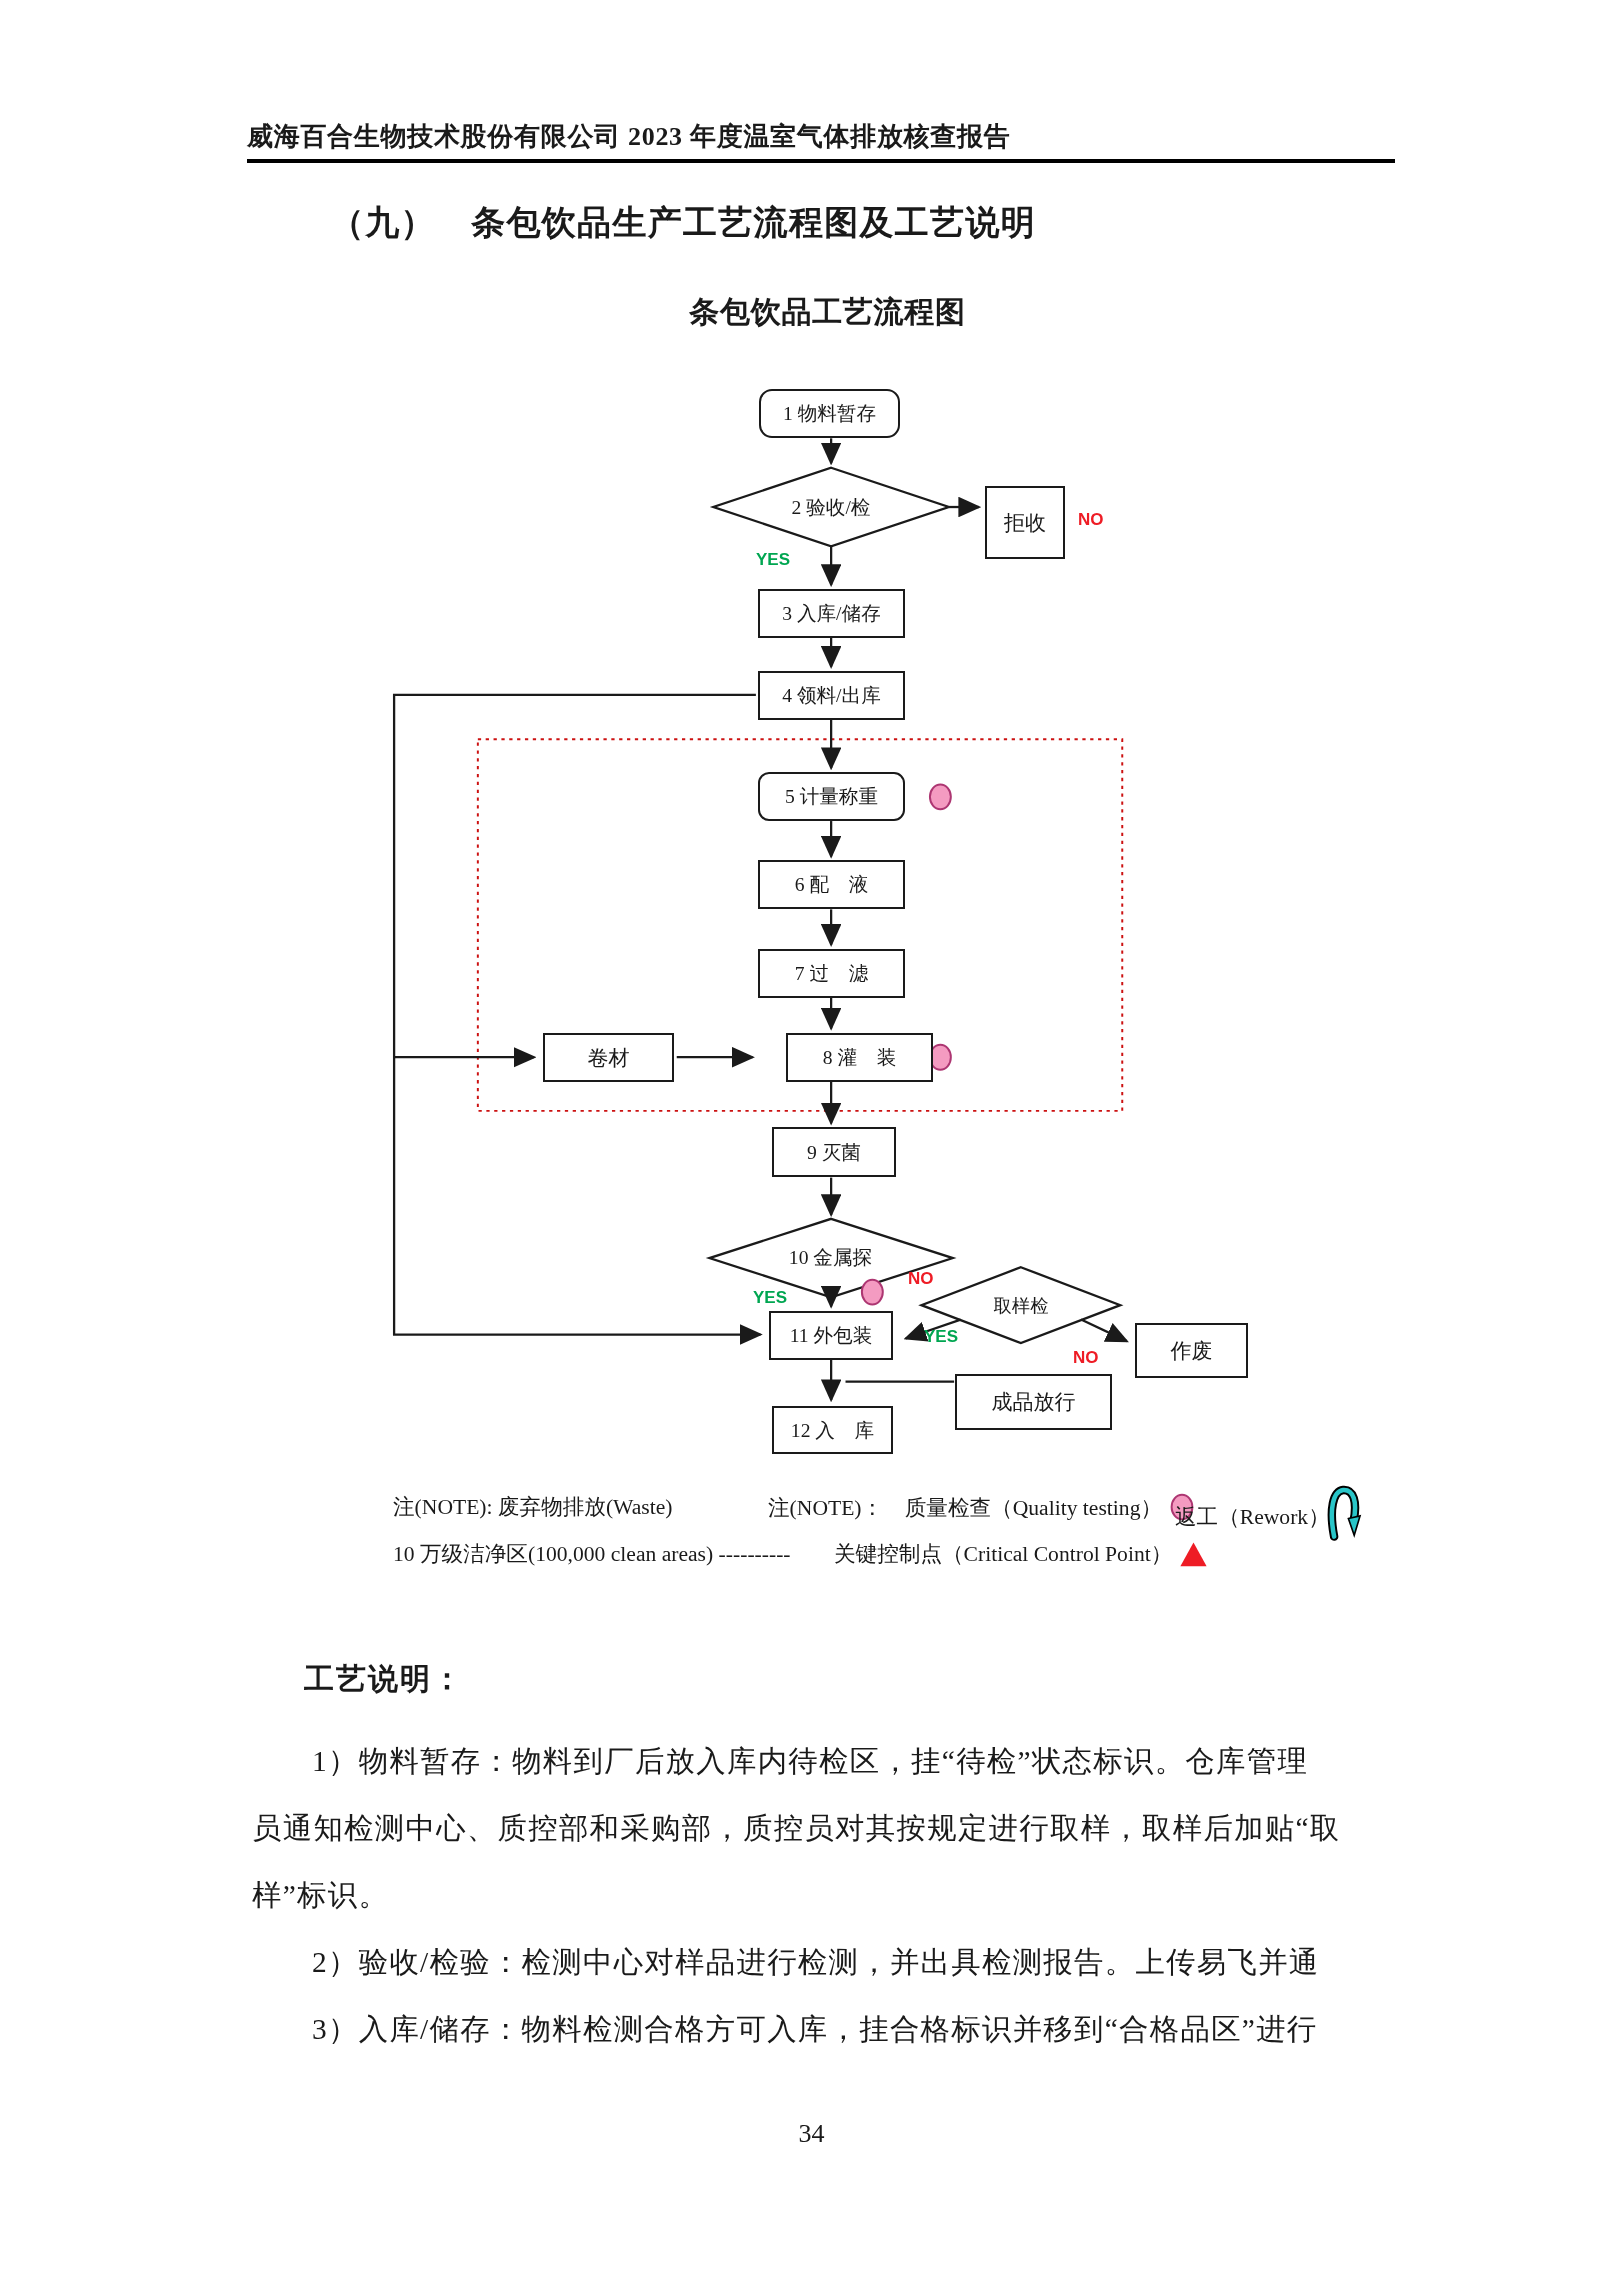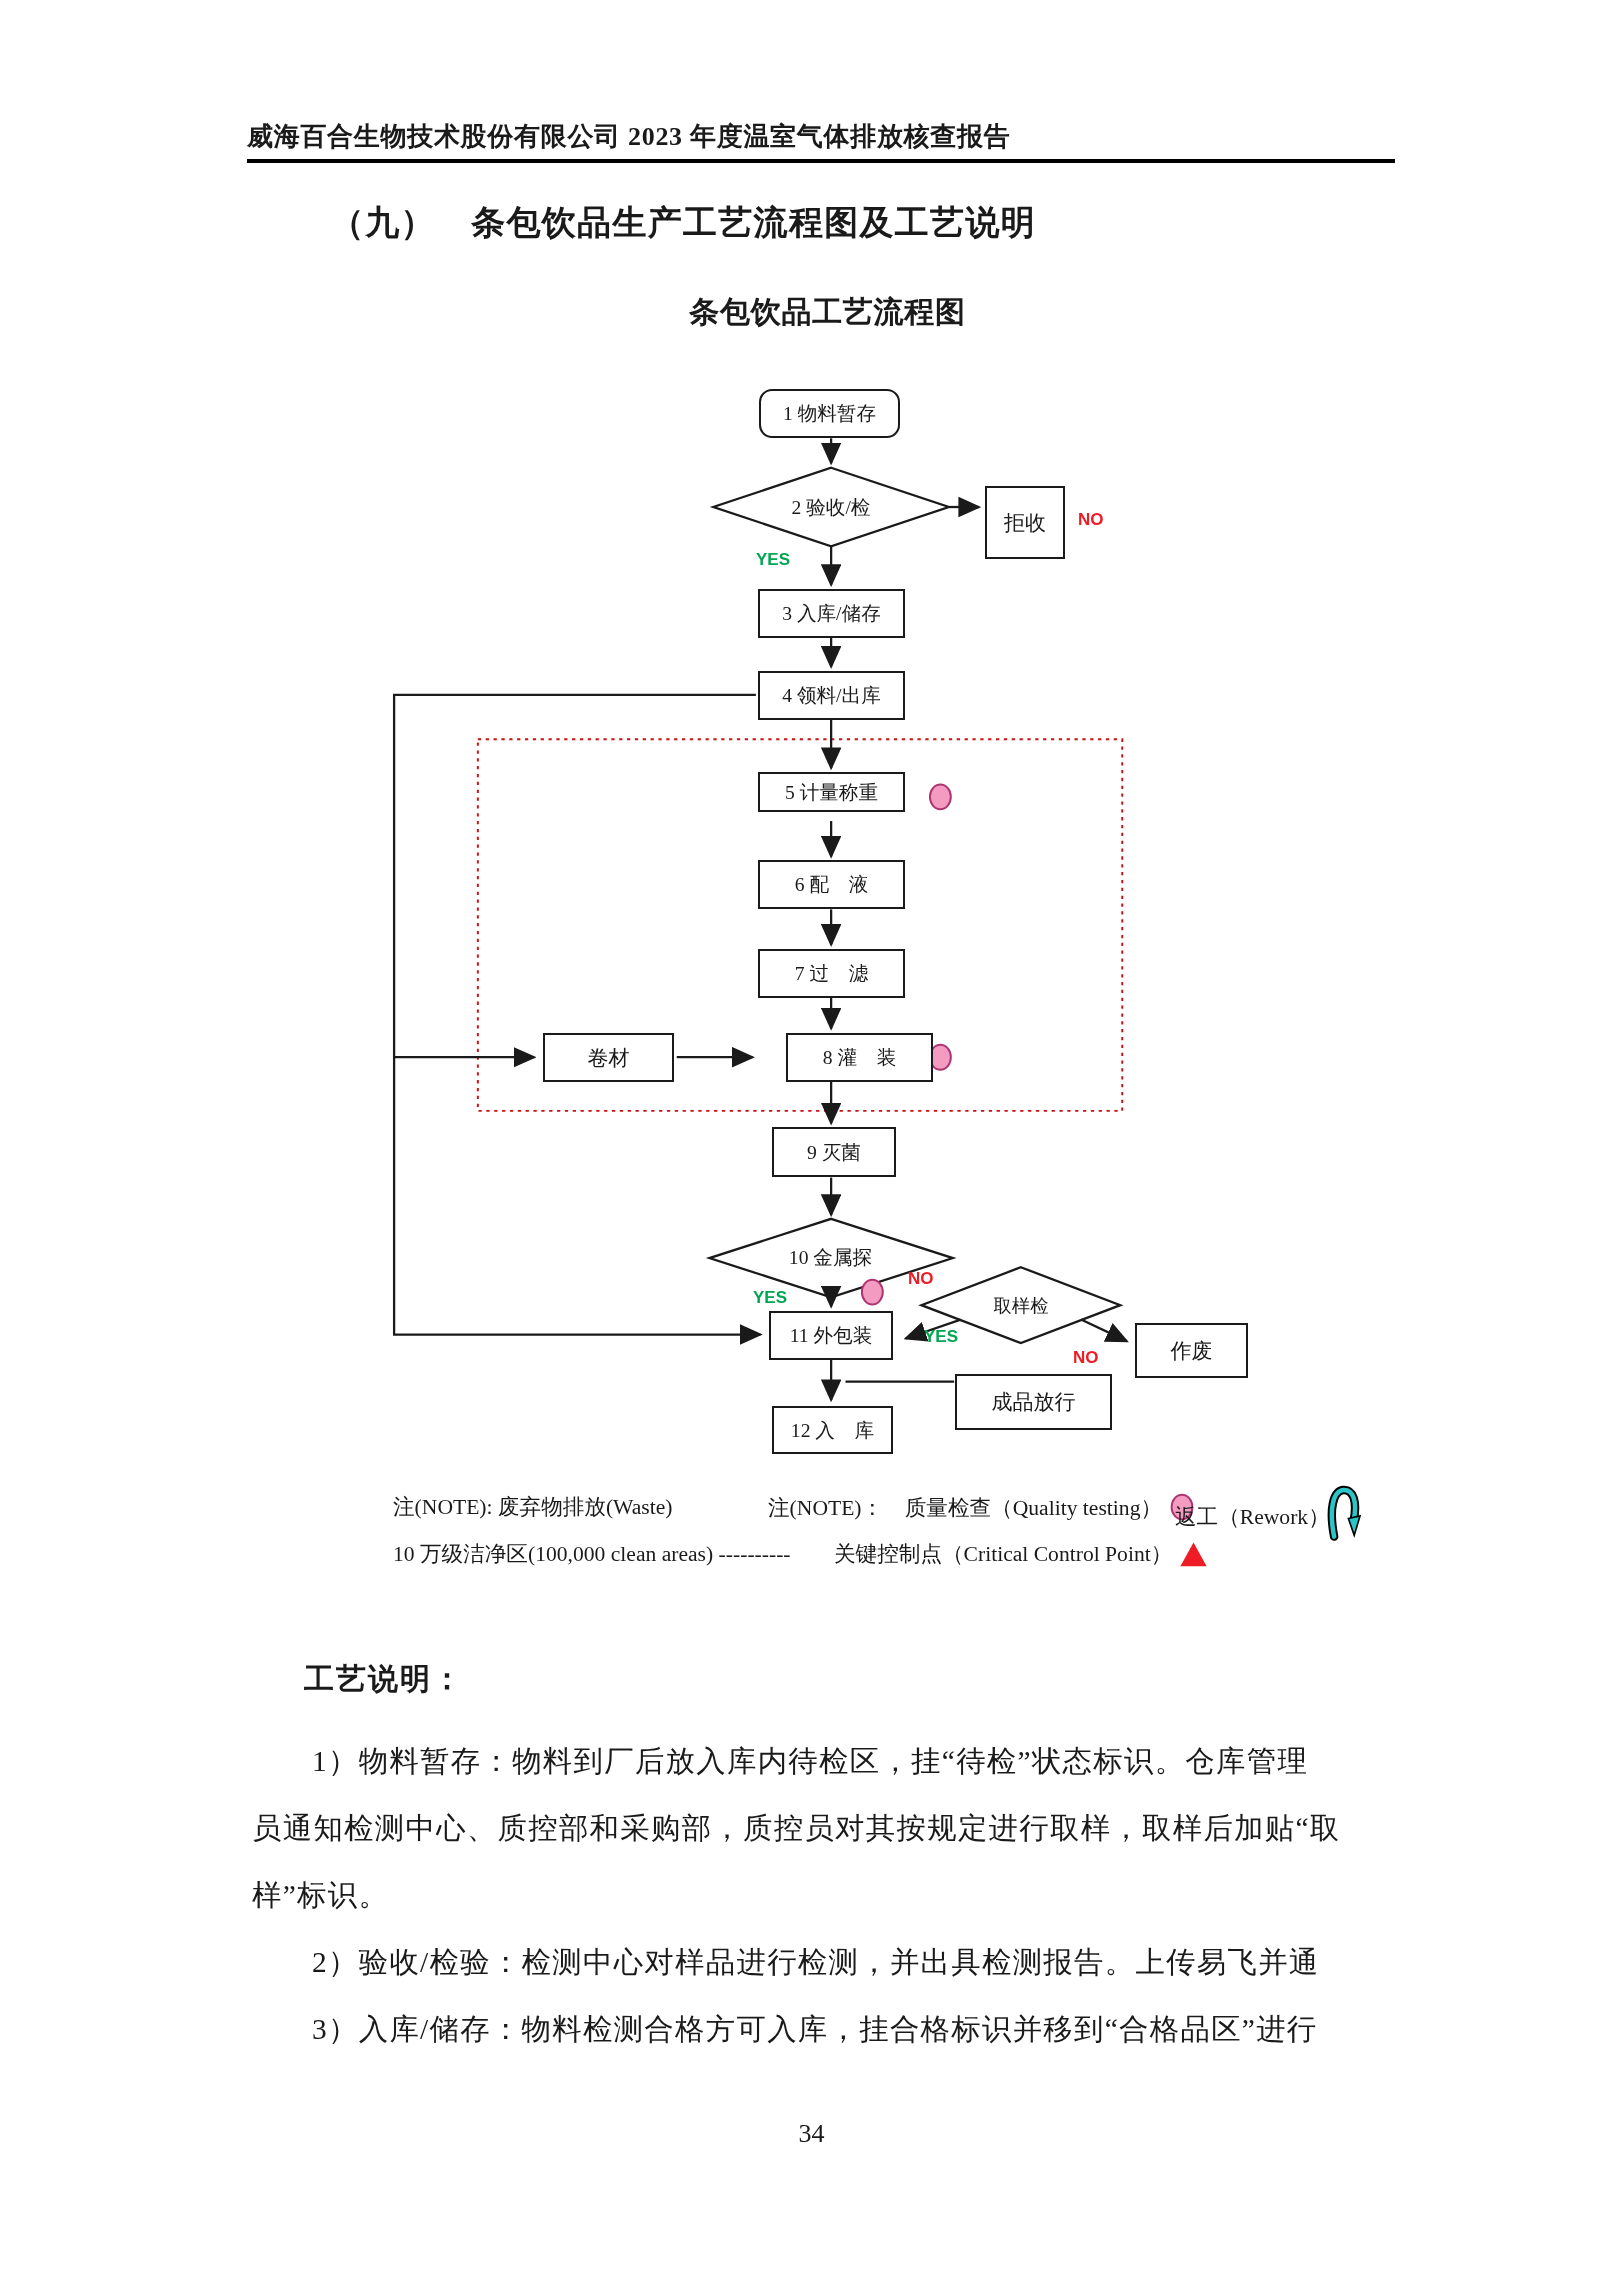--- a/index.html
+++ b/index.html
@@ -84,21 +84,21 @@
   <div class="abs hdr">威海百合生物技术股份有限公司 2023 年度温室气体排放核查报告</div>
   <div class="abs hrule"></div>
   <div class="abs sect">（九）　条包饮品生产工艺流程图及工艺说明</div>
   <div class="abs ctitle">条包饮品工艺流程图</div>
 
   <div class="abs fbox round" style="left:759px;top:389px;width:141px;height:49px;">1 物料暂存</div>
   <div class="abs dlab" style="left:746px;top:495px;width:170px;height:25px;">2 验收/检</div>
   <div class="abs fbox" style="left:985px;top:486px;width:80px;height:73px;font-size:21px;">拒收</div>
   <div class="abs fbox" style="left:758px;top:589px;width:147px;height:49px;">3 入库/储存</div>
   <div class="abs fbox" style="left:758px;top:671px;width:147px;height:49px;">4 领料/出库</div>
-  <div class="abs fbox" style="left:758px;top:772px;width:147px;height:40px;">5 计量称重</div>
+  <div class="abs fbox" style="left:758px;top:772px;width:147px;height:49px;border-radius:11px;">5 计量称重</div>
   <div class="abs fbox" style="left:758px;top:860px;width:147px;height:49px;">6 配　液</div>
   <div class="abs fbox" style="left:758px;top:949px;width:147px;height:49px;">7 过　滤</div>
   <div class="abs fbox" style="left:543px;top:1033px;width:131px;height:49px;font-size:21px;">卷材</div>
   <div class="abs fbox" style="left:786px;top:1033px;width:147px;height:49px;">8 灌　装</div>
   <div class="abs fbox" style="left:772px;top:1127px;width:124px;height:50px;">9 灭菌</div>
   <div class="abs dlab" style="left:726px;top:1245px;width:209px;height:25px;">10 金属探</div>
   <div class="abs dlab" style="left:962px;top:1293px;width:118px;height:25px;font-size:18.3px;">取样检</div>
   <div class="abs fbox" style="left:769px;top:1311px;width:124px;height:49px;">11 外包装</div>
   <div class="abs fbox" style="left:1135px;top:1323px;width:113px;height:55px;font-size:21px;">作废</div>
   <div class="abs fbox" style="left:955px;top:1374px;width:157px;height:56px;font-size:21px;">成品放行</div>

